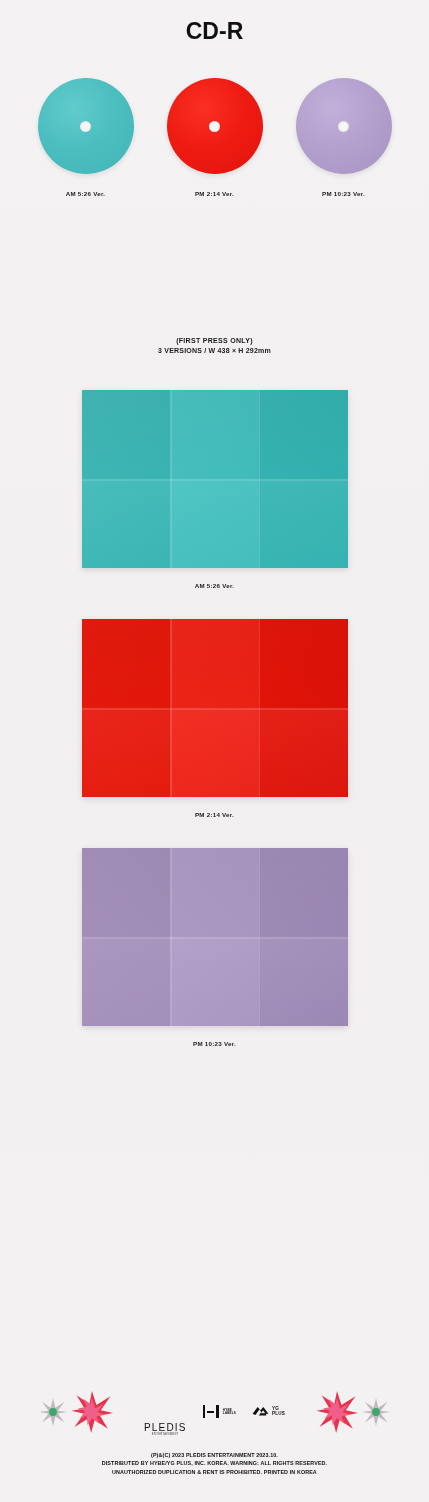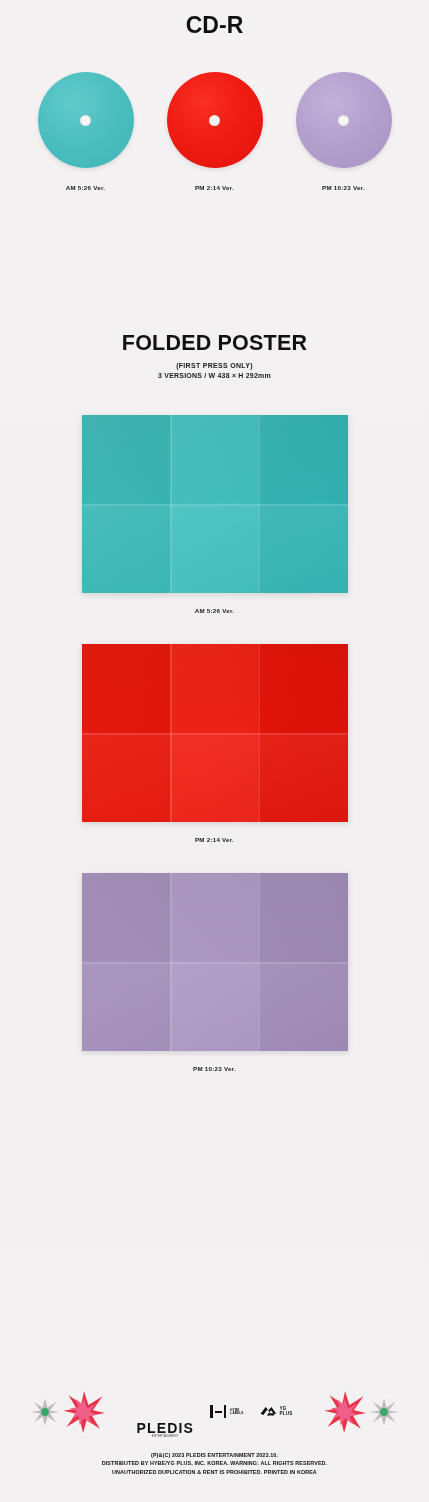--- a/index.html
+++ b/index.html
@@ -14,21 +14,21 @@
   }
 
   .page {
     width: 429px;
     height: 1502px;
     position: relative;
     background: linear-gradient(180deg, #f4f2f2 0%, #f1efef 50%, #f3f1f1 100%);
   }
 
   
-  .cdr-section { padding-top: 12px; }
+  .cdr-section { padding-top: 18px; }
 
   .section-title {
     text-align: center;
     font-weight: 800;
     letter-spacing: 0.5px;
     color: #111;
   }
   .title-cdr { font-size: 23px; letter-spacing: 0px; }
 
   .section-sub {
@@ -195,22 +195,22 @@
     gap: 16px;
   }
 
   .logo-pledis {
     display: flex;
     flex-direction: column;
     align-items: center;
     line-height: 1;
   }
   .logo-pledis .main {
-    font-size: 14px;
-    font-weight: 700;
+    font-size: 10px;
+    font-weight: 400;
     letter-spacing: 1.2px;
     color: #111;
     margin-top: 36px;
   }
   .logo-pledis .sub {
     font-size: 2.6px;
     letter-spacing: 0.4px;
     color: #333;
     margin-top: 1.5px;
   }
@@ -297,21 +297,20 @@
 
       <div class="disc-cell">
         <div class="disc" style="background: radial-gradient(circle at 38% 32%, #c2b0da 0%, #b4a0cd 46%, #a793c2 100%);"></div>
         <div class="disc-label">PM 10:23 Ver.</div>
       </div>
 
     </div>
   </section>
 
   <section class="poster-section">
-    <h1 class="section-title title-poster">FOLDED POSTER</h1>
     <div class="poster-note">(FIRST PRESS ONLY)</div>
     <div class="poster-dims">3 VERSIONS / W 438 × H 292mm</div>
 
     <div class="poster-cell first">
       <div class="poster" style="background: linear-gradient(135deg, #46c4c2 0%, #38bcbb 55%, #30b6b5 100%);">
         <div class="panel-shade"></div>
         <div class="fold-v1"></div>
         <div class="fold-v2"></div>
         <div class="fold-h"></div>
       </div>

